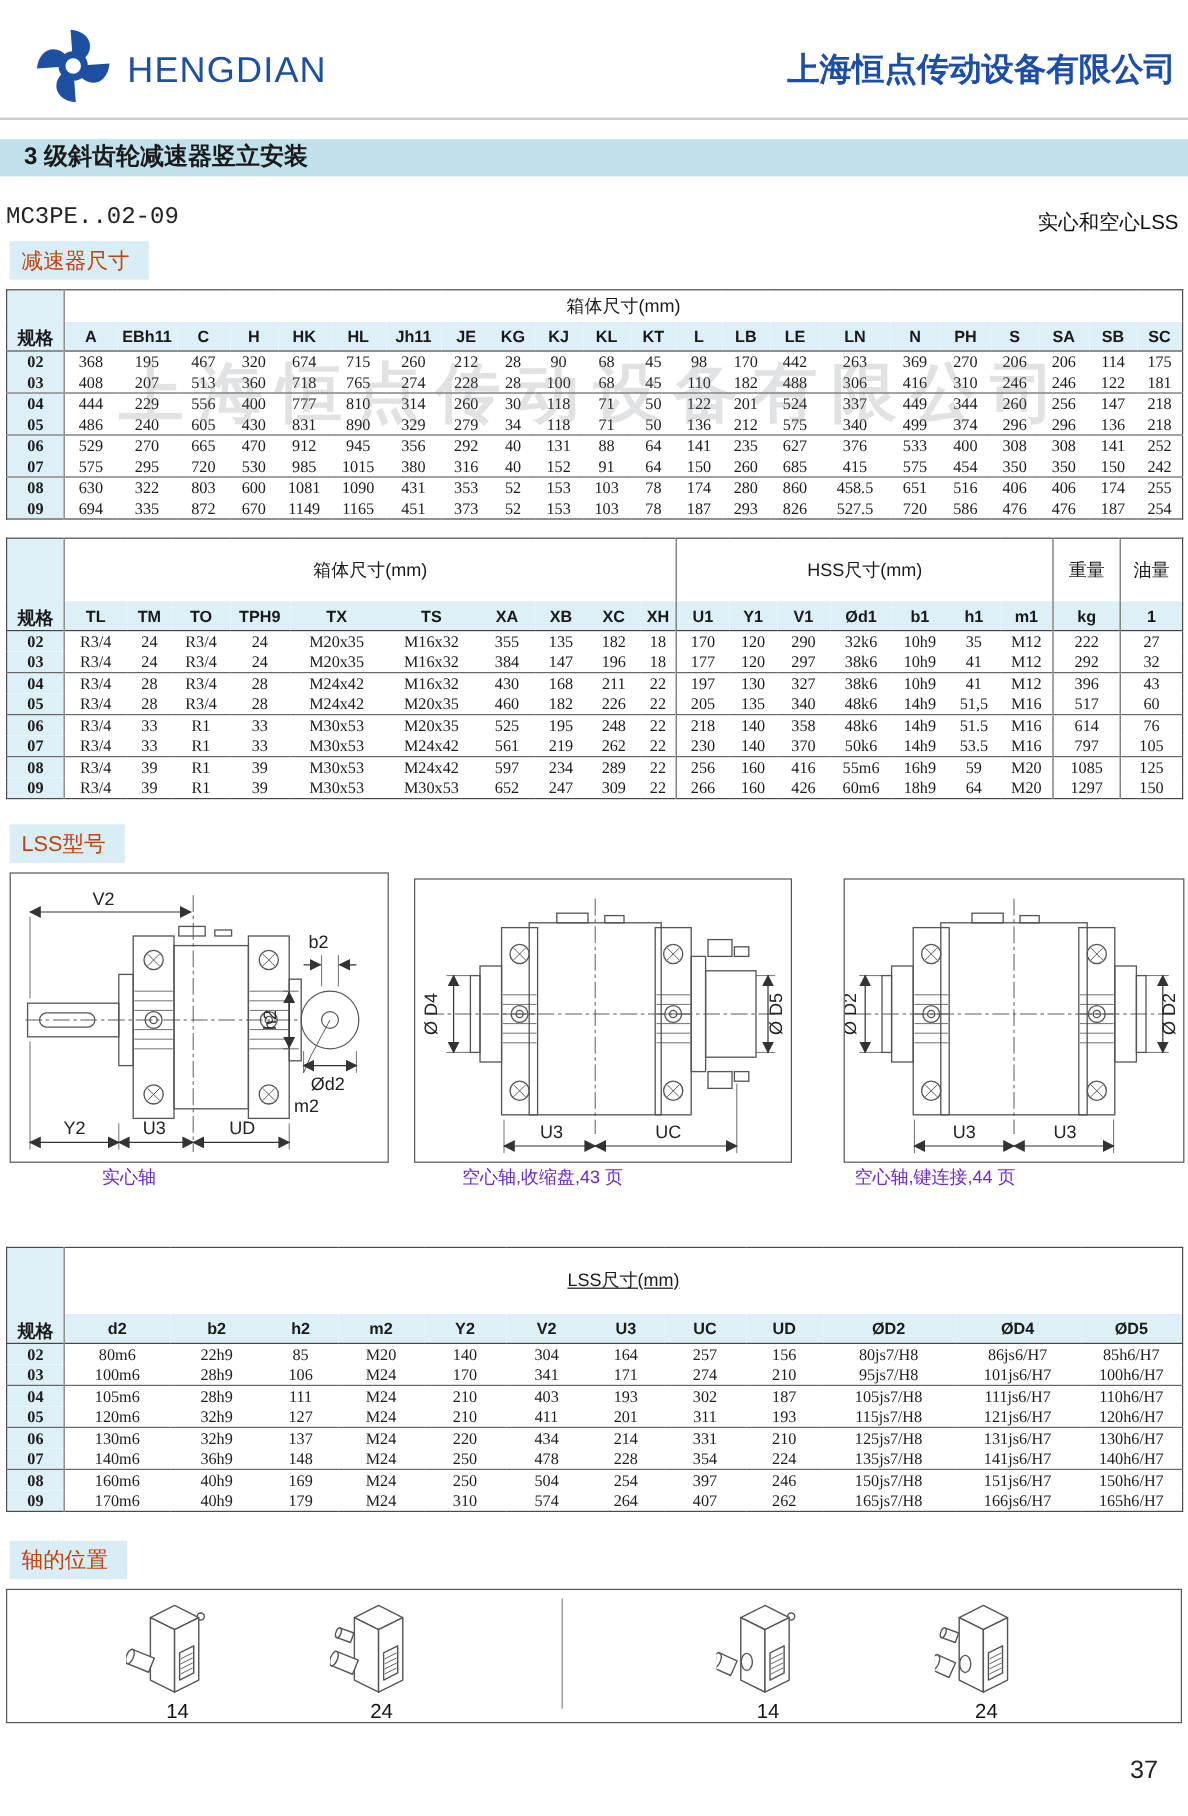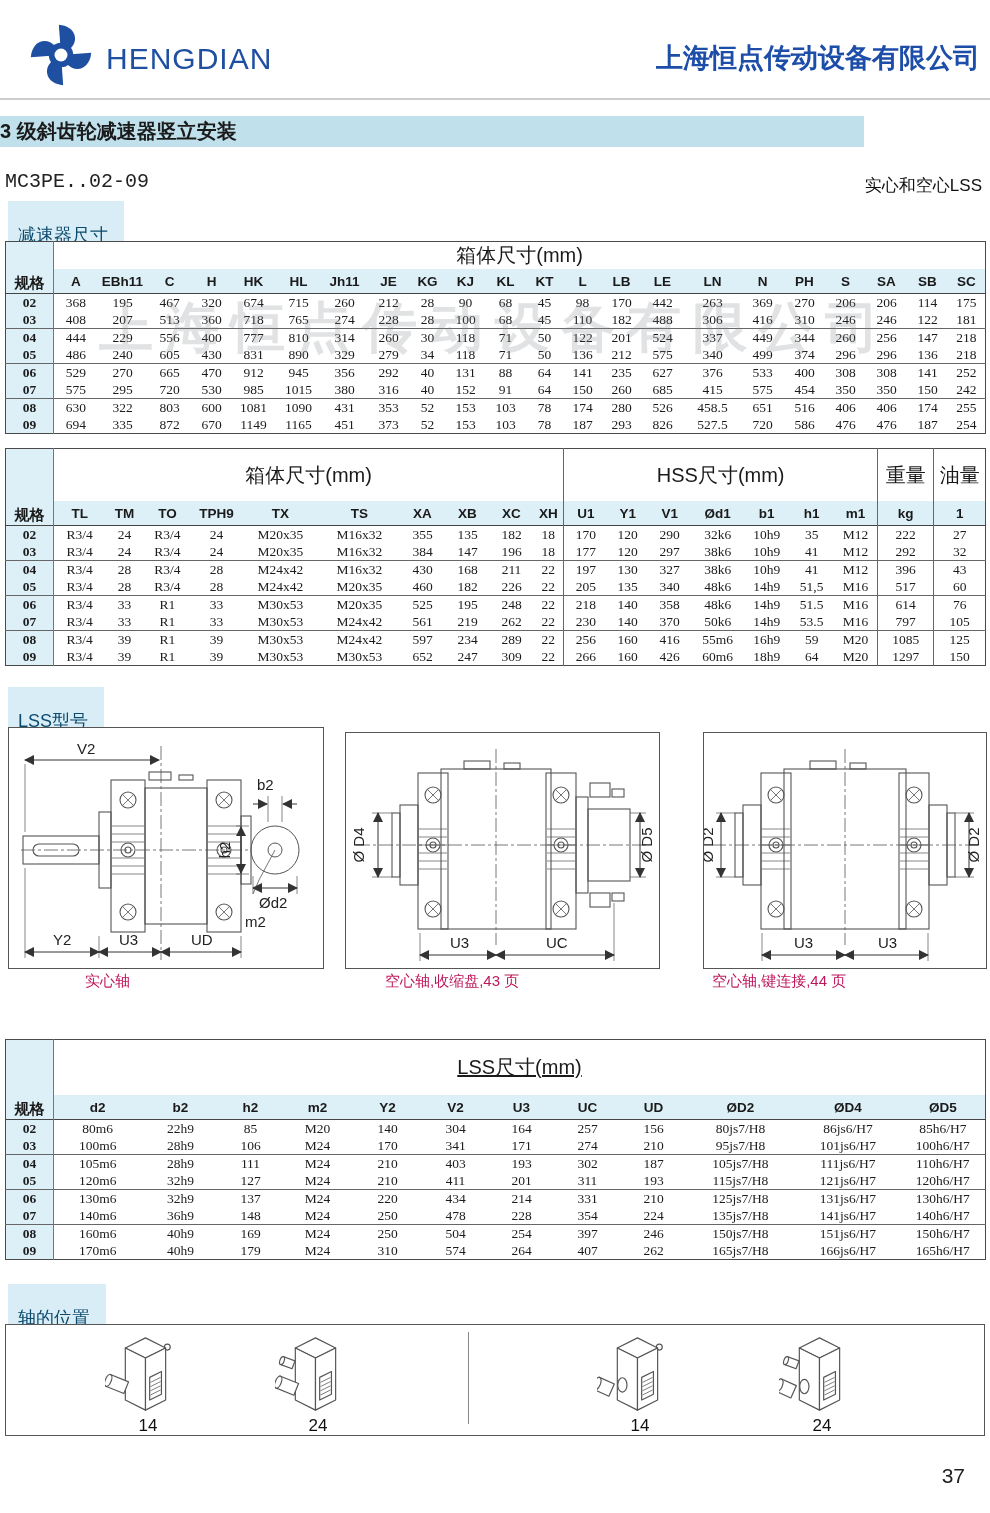--- a/index.html
+++ b/index.html
@@ -6,44 +6,44 @@
   .page{position:relative;width:990px;height:1513px;background:#fff;margin:4px auto;overflow:hidden;
         font-family:"Liberation Sans",sans-serif;color:#1a1a1a;}
   .abs{position:absolute;}
 
   
   .brand-text{font-size:30px;color:#1e4fa0;letter-spacing:1px;}
   .company-name{font-size:27px;font-weight:bold;color:#1c4da8;}
   .header-rule{left:0;top:94px;width:990px;height:2px;background:#cccccc;}
 
   
-  .title-banner{left:0;top:112px;width:864px;height:31px;background:#c0e1ec;
-    font-size:20px;font-weight:bold;line-height:31px;padding-left:0;box-sizing:border-box;}
+  .title-banner{left:0;top:112px;width:990px;height:31px;background:#c0e1ec;
+    font-size:20px;font-weight:bold;line-height:31px;padding-left:20px;box-sizing:border-box;}
   .model-left{left:5px;top:166px;font-family:"Liberation Mono",monospace;font-size:20px;color:#222;}
   .model-right{right:8px;top:170px;font-size:17px;color:#111;}
-  .sec-label{background:#d8edf5;font-size:18px;padding:22px 16px 4px 10px;color:#0c4a6e;}
+  .sec-label{background:#d8edf5;font-size:18px;padding:4px 16px 4px 10px;color:#c2410c;}
 
   
   .dim-table{border-collapse:collapse;table-layout:fixed;width:980px;border:1.5px solid #4a4a4a;background:#fff;}
   .dim-table th,.dim-table td{padding:0;text-align:center;overflow:hidden;white-space:nowrap;}
   .dim-table thead{border-bottom:1.3px solid #444;}
   .dim-table tbody{border-top:1px solid #666;}
-  .group-h{background:#fff;font-weight:normal;font-size:20px;}
+  .group-h{background:#fff;font-weight:normal;font-size:15px;}
   .t1 .group-h{height:26px;} .t2 .group-h{height:52px;} .t3 .group-h{height:55px;text-decoration:underline;}
   .col-h{background:#ddeff7;font-weight:bold;font-size:13.5px;height:24px;font-family:"Liberation Sans",sans-serif;}
   .spec-h{background:#ddeff7;vertical-align:bottom;font-weight:bold;font-size:15px;
           border-right:1px solid #777;padding-bottom:3px;}
   .spec-c{background:#ddeff7;font-weight:bold;font-size:13.5px;border-right:1px solid #777;
           font-family:"Liberation Sans",sans-serif;}
   .dim-table td{font-family:"Liberation Serif",serif;font-size:13.5px;height:17px;color:#1c1c1c;}
   .gsep{border-left:1px solid #666;}
 
   
   .draw-box{border:1.3px solid #555;background:#fff;}
-  .caption{font-size:15px;color:#be185d;}
+  .caption{font-size:15px;color:#6d28d9;}
   .draw-svg text{font-family:"Liberation Sans",sans-serif;font-size:15px;fill:#222;}
 
   
   .watermark{left:0;top:288px;width:990px;text-align:center;font-size:54px;font-weight:bold;
     letter-spacing:12px;color:rgba(125,135,140,0.24);pointer-events:none;z-index:6;white-space:nowrap;}
 
   
   .shaft-box{left:5px;top:1320px;width:978px;height:110px;border:1.3px solid #555;background:#fff;}
   .shaft-divider{left:468px;top:1328px;width:1px;height:92px;background:#888;}
   .shaft-item{width:120px;height:104px;text-align:center;}
@@ -305,21 +305,21 @@
             <td>1081</td>
             <td>1090</td>
             <td>431</td>
             <td>353</td>
             <td>52</td>
             <td>153</td>
             <td>103</td>
             <td>78</td>
             <td>174</td>
             <td>280</td>
-            <td>526</td>
+            <td>860</td>
             <td>458.5</td>
             <td>651</td>
             <td>516</td>
             <td>406</td>
             <td>406</td>
             <td>174</td>
             <td>255</td>
           </tr>
           <tr>
             <td class="spec-c">09</td>

